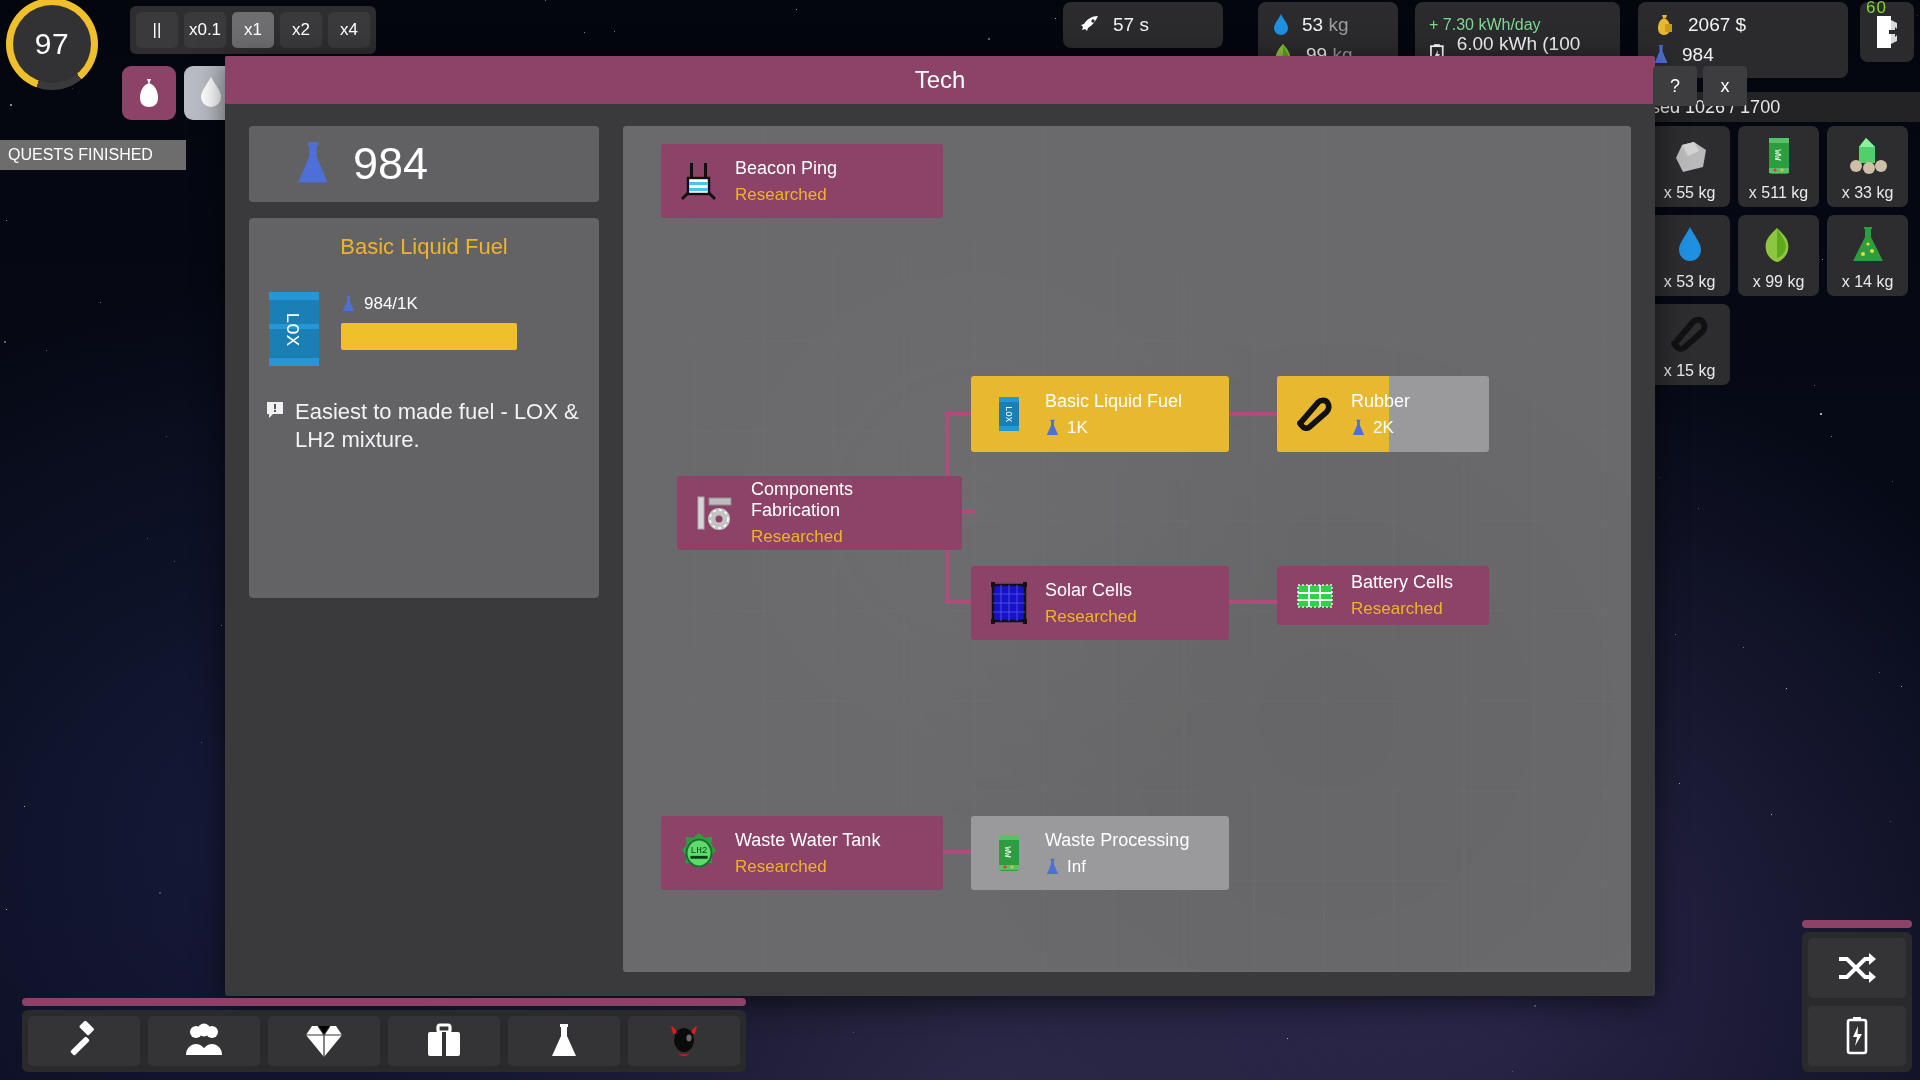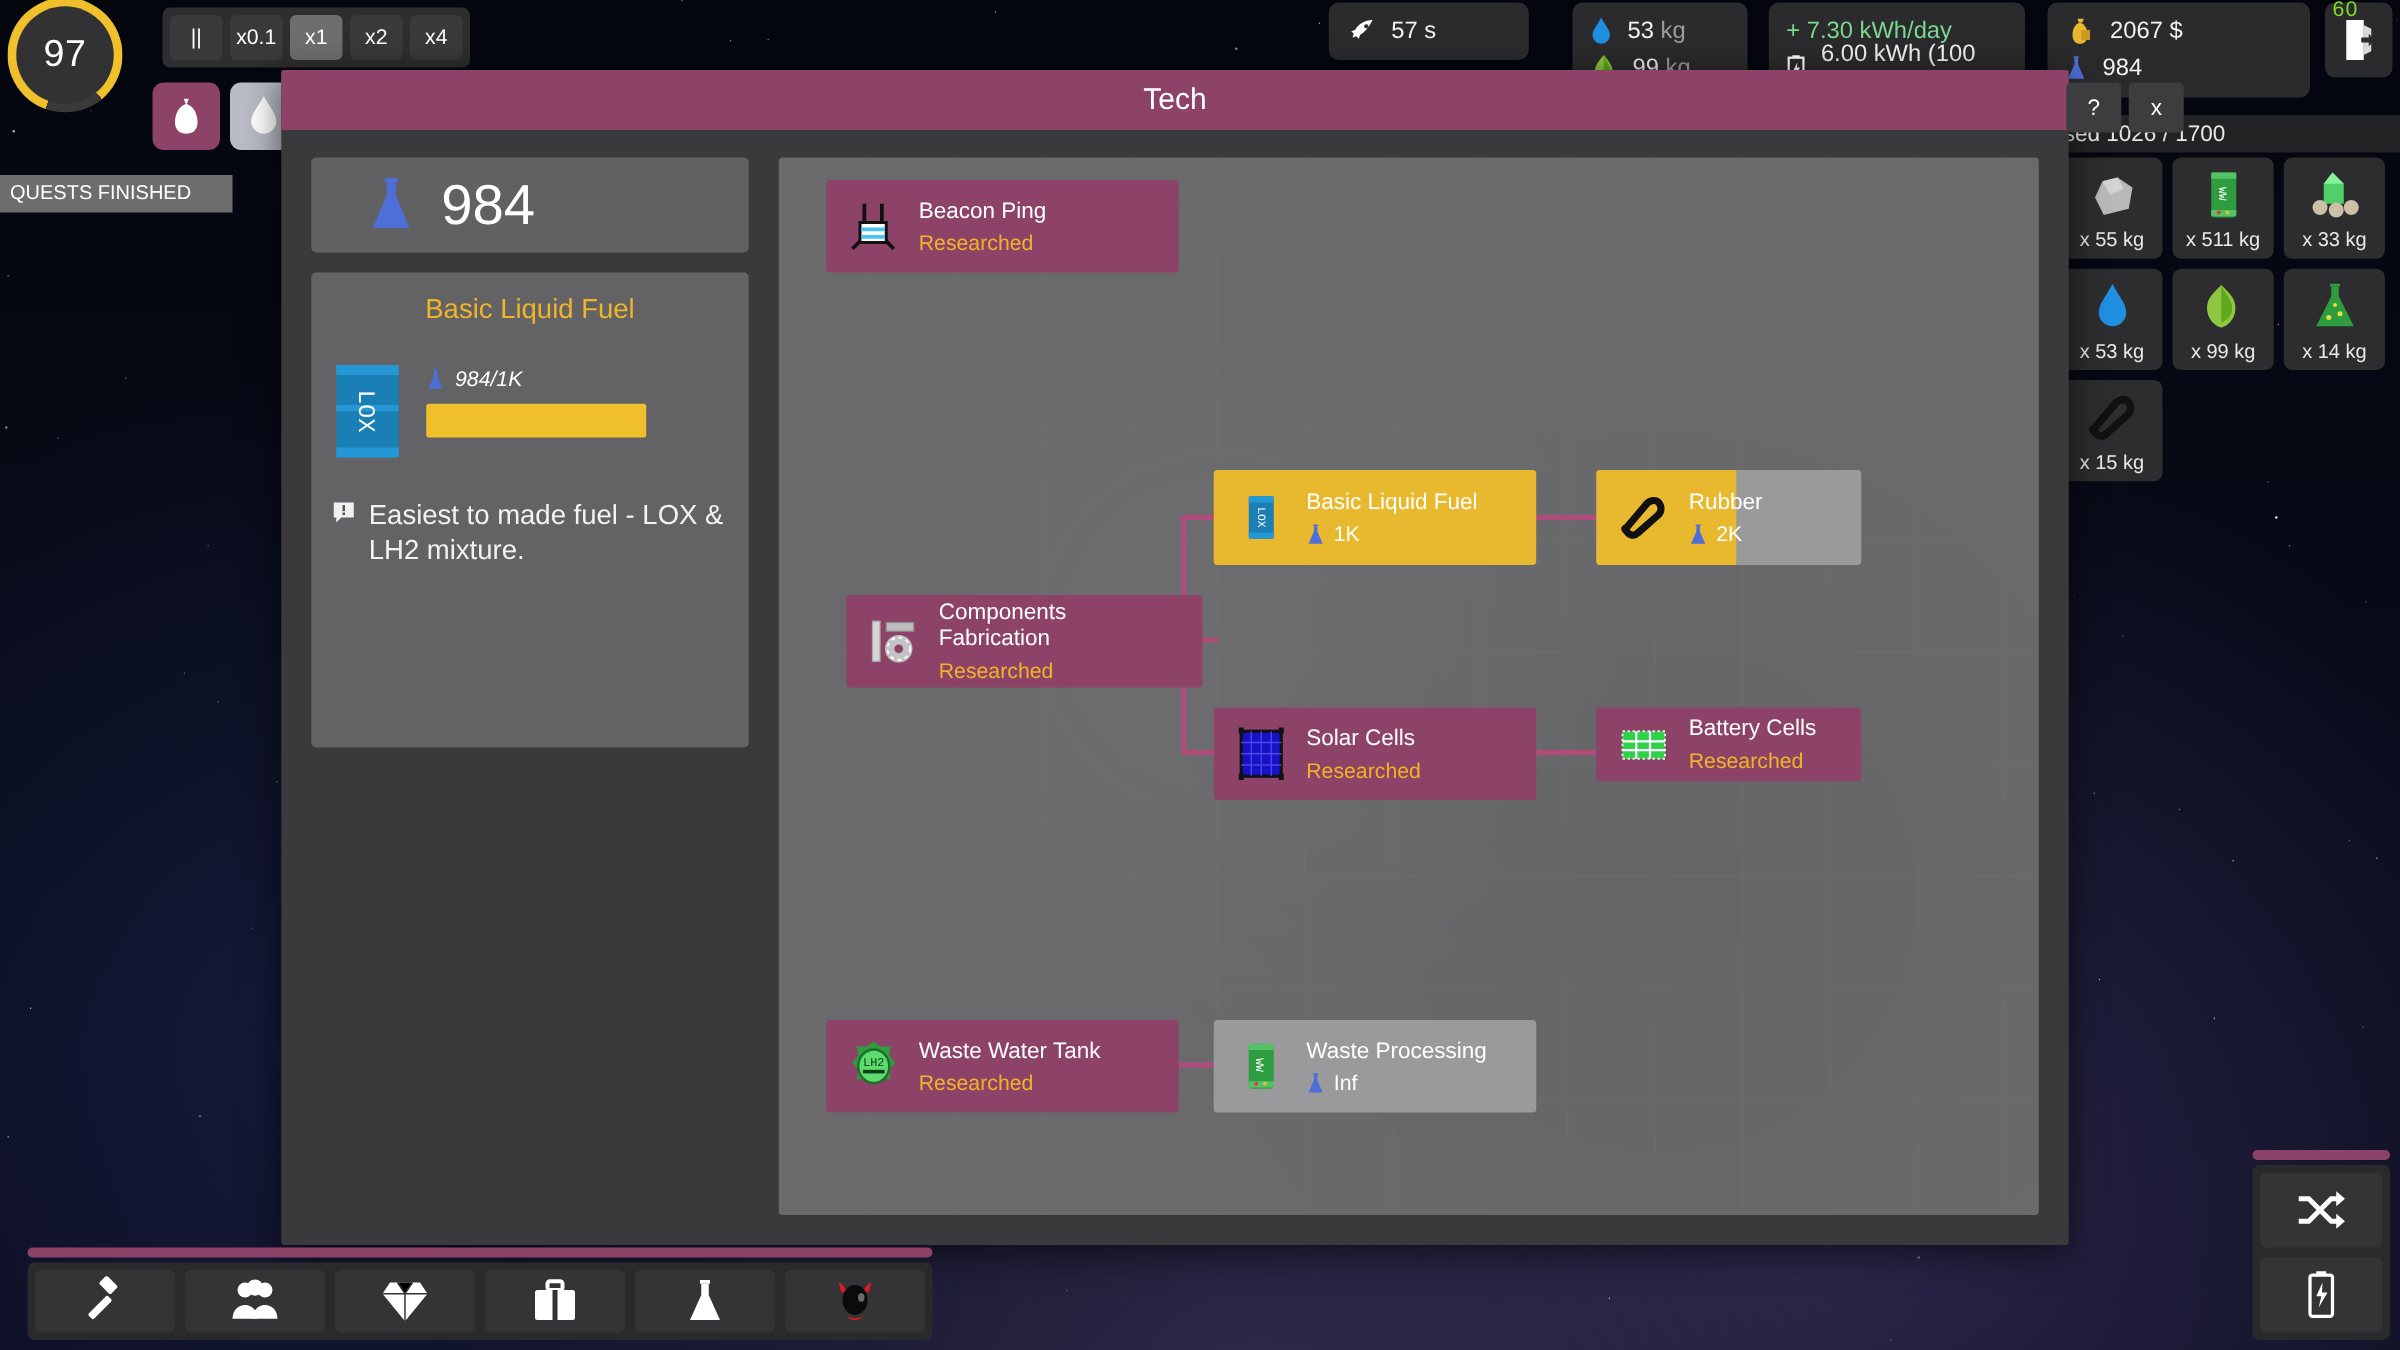--- a/index.html
+++ b/index.html
@@ -71,21 +71,21 @@
     background:#2b2b2d; border-radius:8px;
     padding:8px 14px; color:#fff;
   }
   .topstat .row{ display:flex; align-items:center; gap:12px; height:30px; }
   .topstat .val{ font-size:19px; color:#f2f2f2; }
   .topstat .unit{ color:#9d9d9d; }
   #stat-timer{ left:1063px; width:160px; }
   #stat-res{   left:1258px; width:140px; }
   #stat-power{ left:1415px; width:205px; }
   #stat-money{ left:1638px; width:210px; }
-  .power-plus{ color:#7bd88f; font-size:19px; }
+  .power-plus{ color:#7bd88f; font-size:16px; }
 
   .exit-box{
     position:absolute; left:1860px; top:2px; width:54px; height:60px;
     background:#2b2b2d; border-radius:8px;
     display:flex; align-items:center; justify-content:center;
   }
   .fps{ position:absolute; left:1866px; top:-2px; color:#7ddc2a; font-size:17px; letter-spacing:1px; }
 
   
   .storage-line{
@@ -156,21 +156,21 @@
     height:76px; background:#616163; border-radius:4px;
     display:flex; align-items:center; gap:20px; padding-left:44px;
   }
   .sci-total .num{ color:#fff; font-size:45px; }
   .sel-card{
     margin-top:16px; height:380px; background:#636365; border-radius:4px;
     padding:16px; position:relative;
   }
   .sel-title{ text-align:center; color:#f0b429; font-size:22px; }
   .sel-row{ display:flex; align-items:flex-start; gap:18px; margin-top:24px; }
-  .sel-prog-wrap{ flex:1; padding-top:10px;font-style:italic; }
+  .sel-prog-wrap{ flex:1; padding-top:10px; }
   .sel-prog-label{ display:flex; align-items:center; gap:8px; color:#fff; font-size:17px; }
   .progress-track{
     margin-top:9px; height:27px; width:180px; background:#636365; border-radius:2px;
   }
   .progress-fill{ height:100%; background:#f0c02c; border-radius:2px; }
   .sel-desc{
     position:absolute; left:16px; right:16px; top:180px;
     display:flex; gap:10px; color:#f2f2f2; font-size:22px; line-height:1.25;
   }
   .info-tip{

